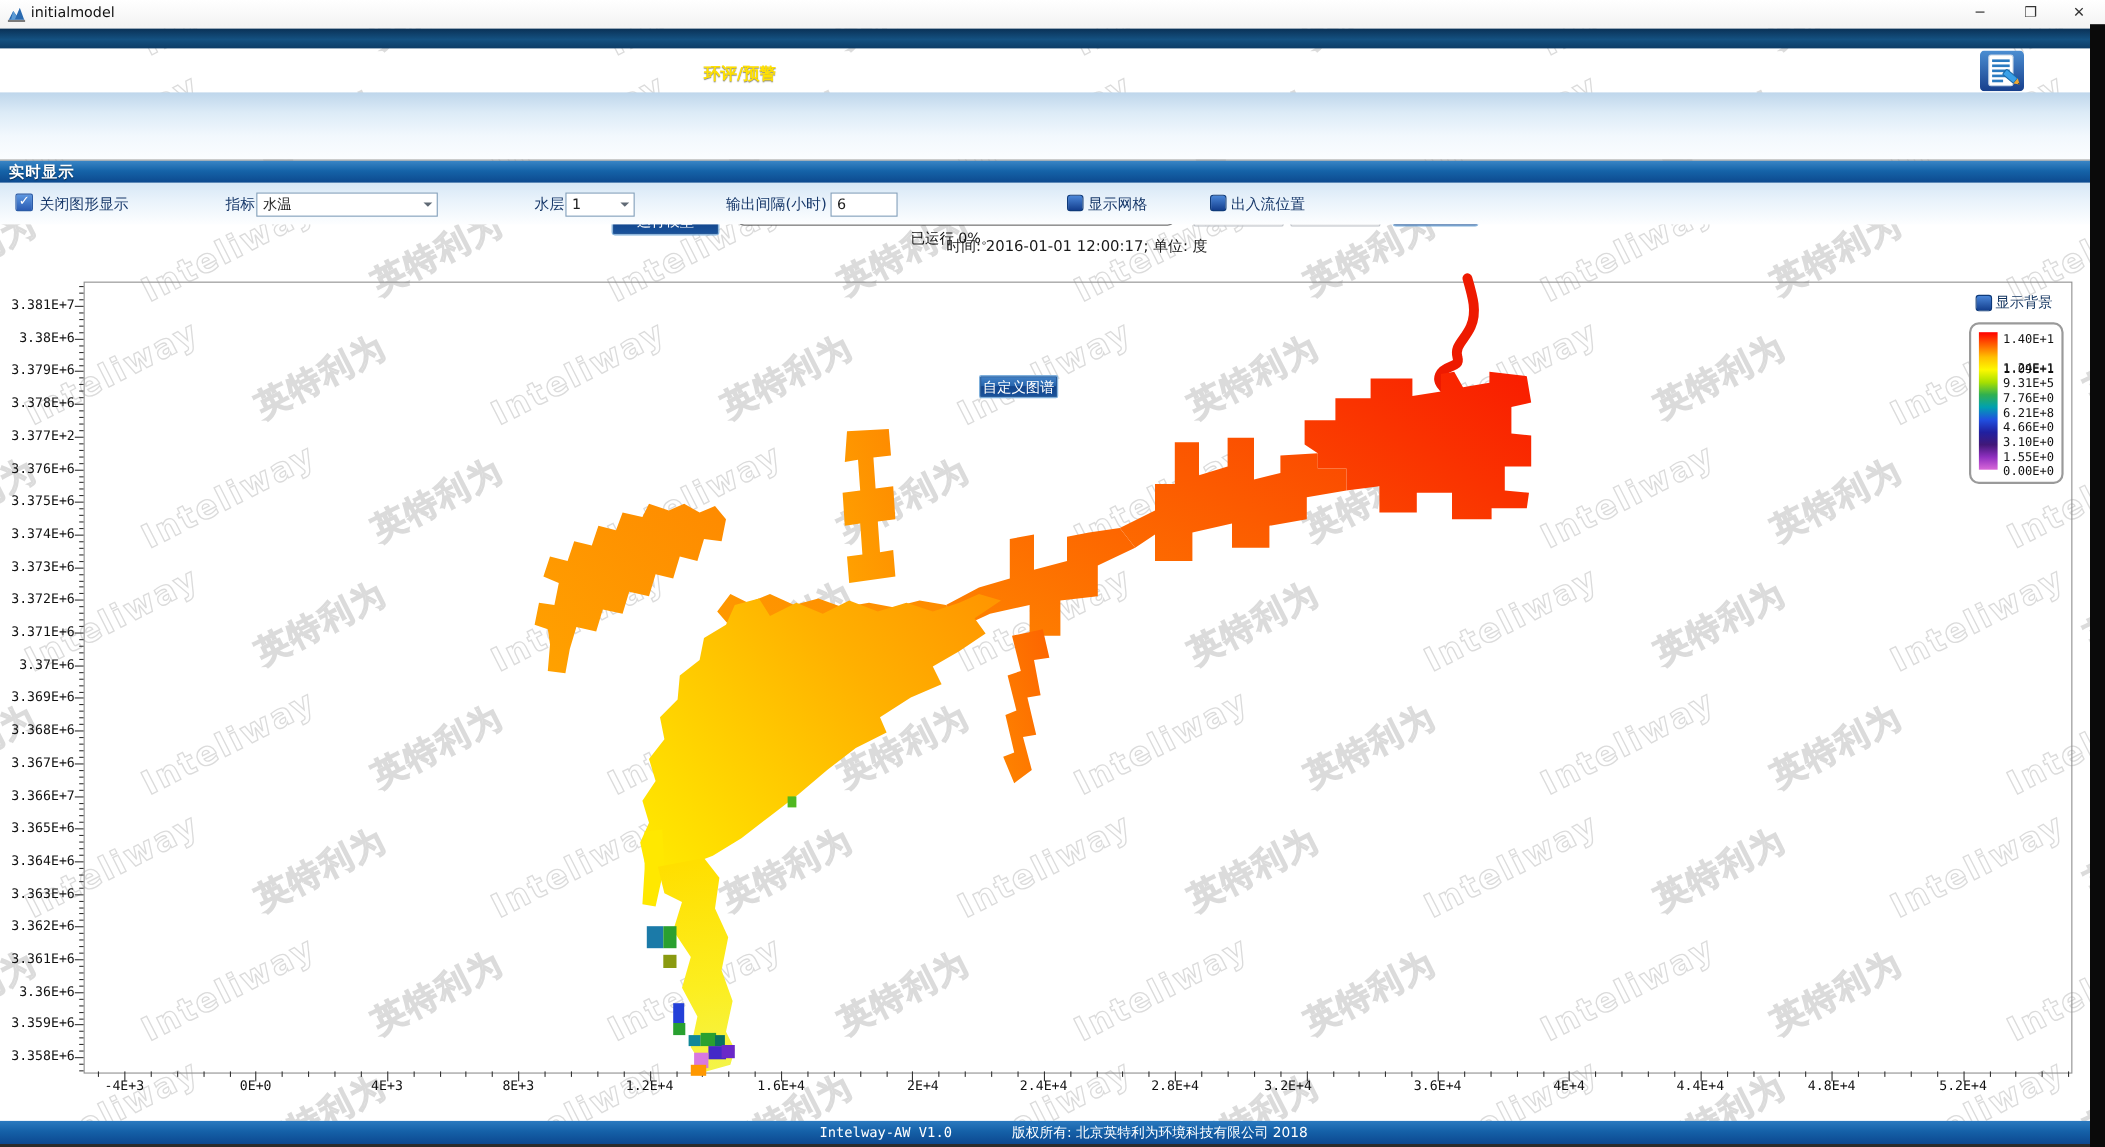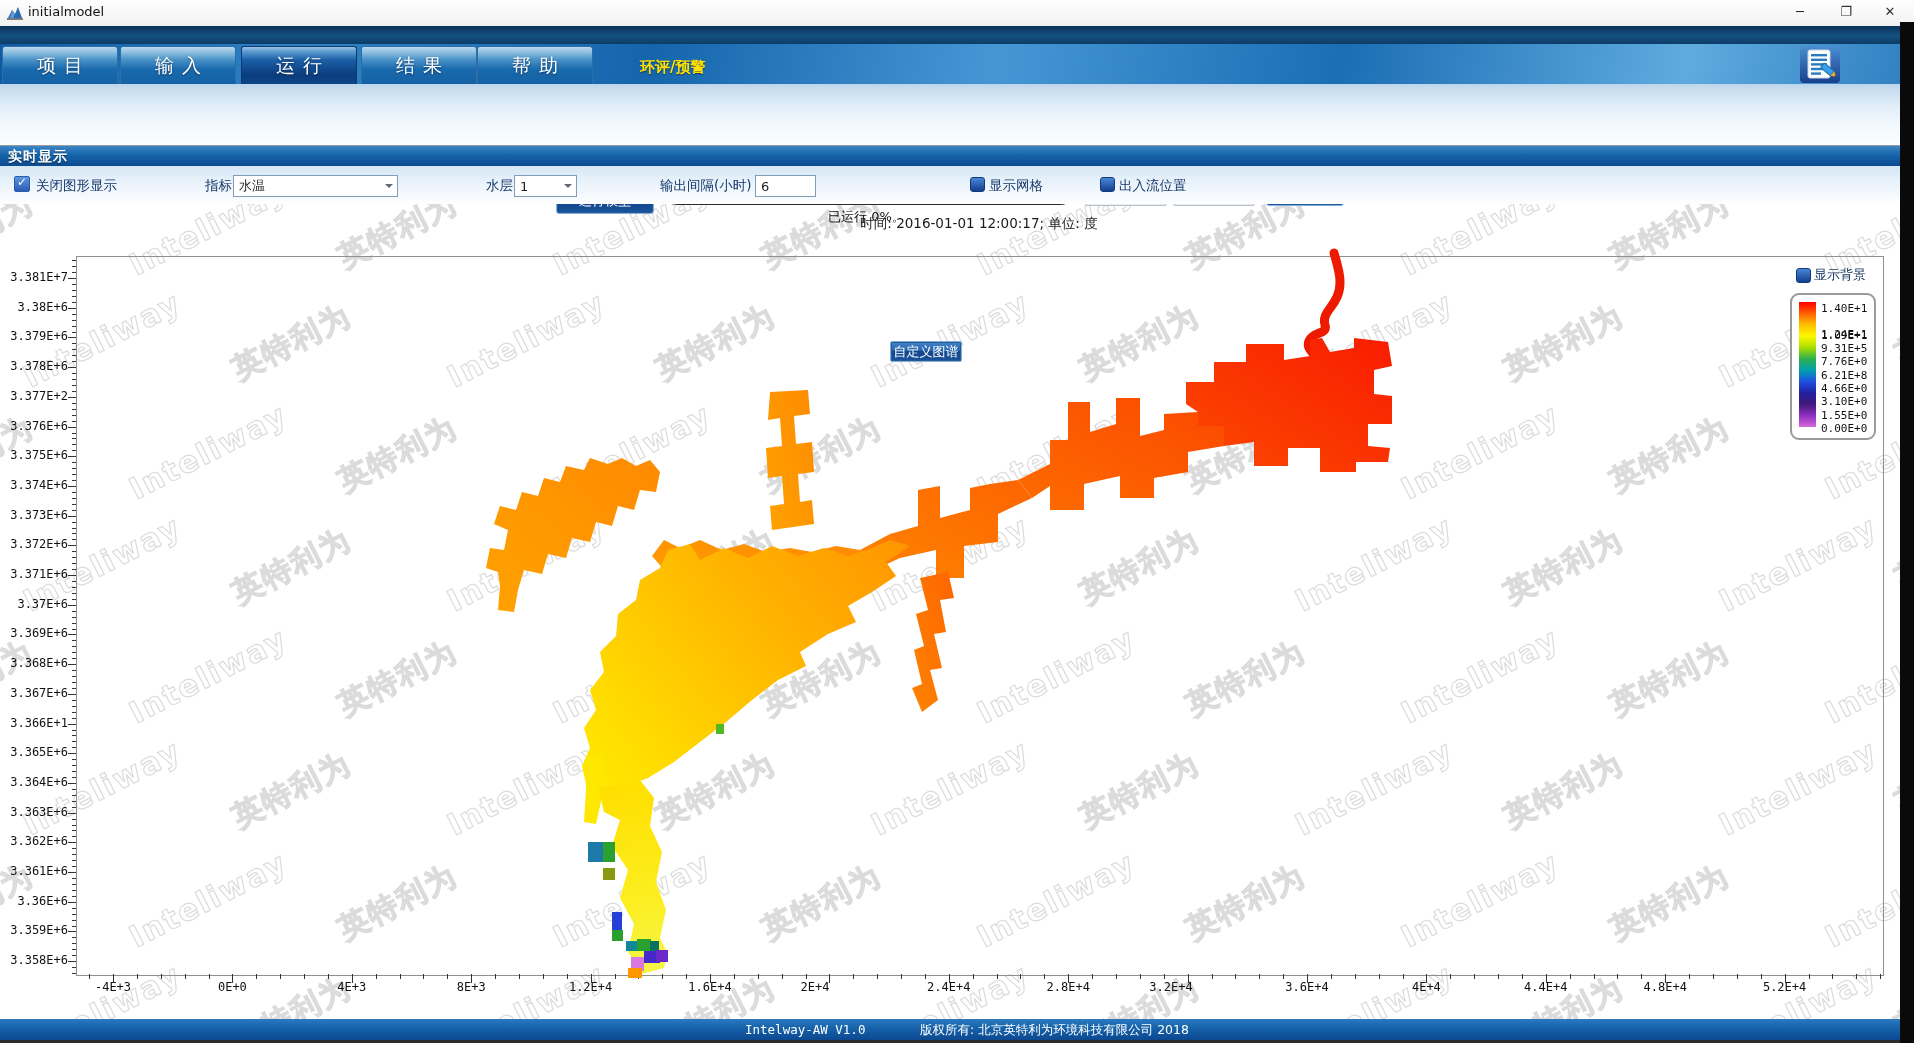--- a/index.html
+++ b/index.html
@@ -199,27 +199,20 @@
       <polygon points="5,5 8,9 6.5,13 3,13" fill="#5c9ad4"></polygon>
     </svg>
     <span class="title">initialmodel</span>
     <div class="winbtn min">─</div>
     <div class="winbtn res">❐</div>
     <div class="winbtn cls">✕</div>
   </div>
 
   <div class="navystrip"></div>
 
-  <div class="tabbar">
-    <div class="tab" style="left:2px">项目</div>
-    <div class="tab" style="left:120px">输入</div>
-    <div class="tab active" style="left:241px">运行</div>
-    <div class="tab" style="left:361px">结果</div>
-    <div class="tab" style="left:477px">帮助</div>
-  </div>
   <div class="envtab">环评/预警</div>
   <div class="docicon">
     <svg width="40" height="37" viewBox="0 0 40 37">
       <defs>
         <linearGradient id="gi" x1="0" y1="0" x2="0" y2="1">
           <stop offset="0" stop-color="#4b8ed2"></stop>
             <stop offset="1" stop-color="#173f8c"></stop>
         </linearGradient>
       </defs>
       <rect x="0" y="0" width="40" height="37" rx="4" fill="url(#gi)"></rect>
@@ -300,21 +293,21 @@
       <div class="ylab" style="top:567.0px">3.371E+6</div>
       <div class="ytick" style="left:68px;width:8px;top:575.0px"></div>
       <div class="ylab" style="top:596.7px">3.37E+6</div>
       <div class="ytick" style="left:68px;width:8px;top:604.7px"></div>
       <div class="ylab" style="top:626.4px">3.369E+6</div>
       <div class="ytick" style="left:68px;width:8px;top:634.4px"></div>
       <div class="ylab" style="top:656.1px">3.368E+6</div>
       <div class="ytick" style="left:68px;width:8px;top:664.1px"></div>
       <div class="ylab" style="top:685.8px">3.367E+6</div>
       <div class="ytick" style="left:68px;width:8px;top:693.8px"></div>
-      <div class="ylab" style="top:715.5px">3.366E+1</div>
+      <div class="ylab" style="top:715.5px">3.366E+7</div>
       <div class="ytick" style="left:68px;width:8px;top:723.5px"></div>
       <div class="ylab" style="top:745.2px">3.365E+6</div>
       <div class="ytick" style="left:68px;width:8px;top:753.2px"></div>
       <div class="ylab" style="top:774.9px">3.364E+6</div>
       <div class="ytick" style="left:68px;width:8px;top:782.9px"></div>
       <div class="ylab" style="top:804.6px">3.363E+6</div>
       <div class="ytick" style="left:68px;width:8px;top:812.6px"></div>
       <div class="ylab" style="top:834.3px">3.362E+6</div>
       <div class="ytick" style="left:68px;width:8px;top:842.3px"></div>
       <div class="ylab" style="top:864.0px">3.361E+6</div>
@@ -429,21 +422,21 @@
       <div class="xlab" style="left:232.4px">0E+0</div>
       <div class="xtick" style="top:974px;height:9px;left:232.4px"></div>
       <div class="xlab" style="left:351.8px">4E+3</div>
       <div class="xtick" style="top:974px;height:9px;left:351.8px"></div>
       <div class="xlab" style="left:471.2px">8E+3</div>
       <div class="xtick" style="top:974px;height:9px;left:471.2px"></div>
       <div class="xlab" style="left:590.6px">1.2E+4</div>
       <div class="xtick" style="top:974px;height:9px;left:590.6px"></div>
       <div class="xlab" style="left:710.0px">1.6E+4</div>
       <div class="xtick" style="top:974px;height:9px;left:710.0px"></div>
-      <div class="xlab" style="left:815px">2E+4</div>
+      <div class="xlab" style="left:839px">2E+4</div>
       <div class="xtick" style="top:974px;height:9px;left:829.4px"></div>
       <div class="xlab" style="left:948.8px">2.4E+4</div>
       <div class="xtick" style="top:974px;height:9px;left:948.8px"></div>
       <div class="xlab" style="left:1068.2px">2.8E+4</div>
       <div class="xtick" style="top:974px;height:9px;left:1068.2px"></div>
       <div class="xlab" style="left:1171px">3.2E+4</div>
       <div class="xtick" style="top:974px;height:9px;left:1187.6px"></div>
       <div class="xlab" style="left:1307.0px">3.6E+4</div>
       <div class="xtick" style="top:974px;height:9px;left:1307.0px"></div>
       <div class="xlab" style="left:1426.4px">4E+4</div>

